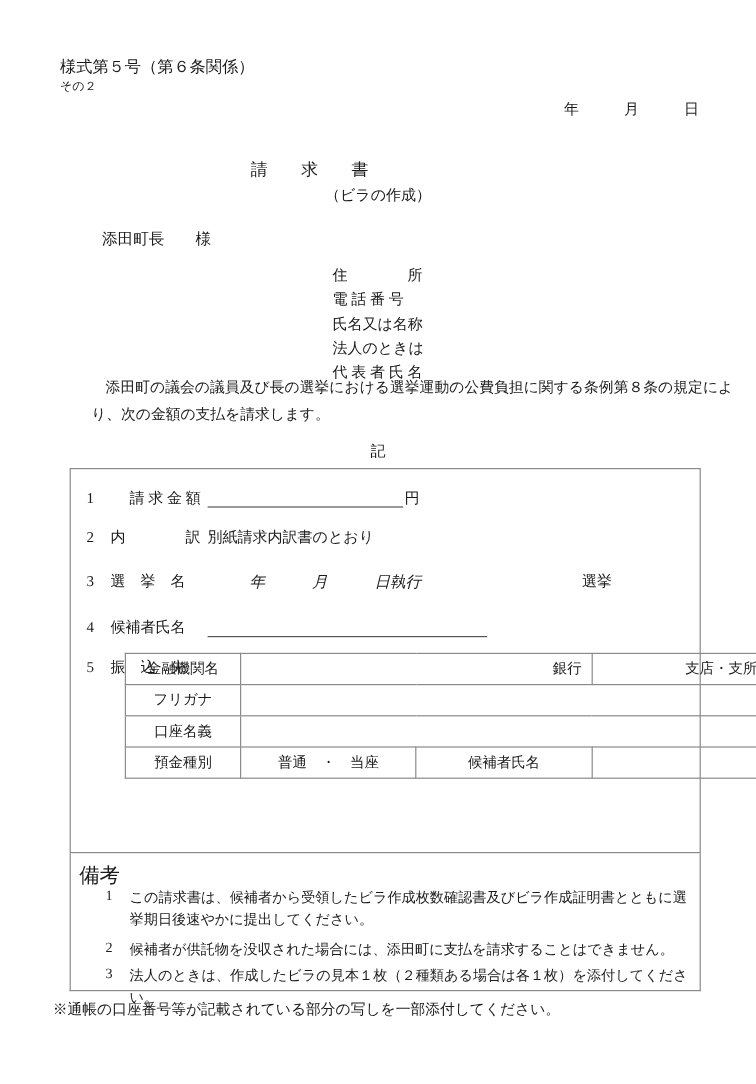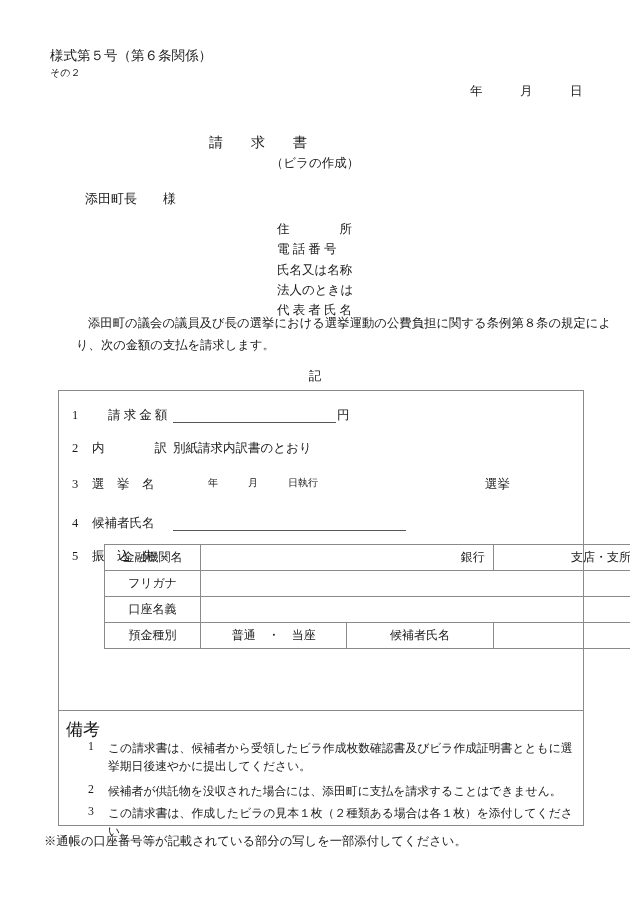--- a/index.html
+++ b/index.html
@@ -104,21 +104,21 @@
     width: 163px; border-bottom: 1px solid #555;
   }
   #item1-unit  { left: 337px; top: 407px; font-size: 12.5px; }
 
   #item2-num   { left: 72px;  top: 440px; }
   #item2-label { left: 92px;  top: 440px; }
   #item2-value { left: 173px; top: 440px; font-size: 12.5px; }
 
   #item3-num   { left: 72px;  top: 476px; }
   #item3-label { left: 92px;  top: 476px; }
-  #item3-date  { left: 208px; top: 476px; font-size: 10px; }
+  #item3-date  { left: 208px; top: 476px; font-size: 13px; font-style: italic; }
   #item3-suffix{ left: 485px; top: 476px; font-size: 12.5px; }
 
   #item4-num   { left: 72px;  top: 515px; }
   #item4-label { left: 92px;  top: 515px; }
   #item4-rule  {
     position: absolute; left: 173px; top: 530px;
     width: 233px; border-bottom: 1px solid #555;
   }
 
   #item5-num   { left: 72px;  top: 548px; }
@@ -245,17 +245,17 @@
   <div id="notes-box"></div>
   <div class="t" id="notes-title">備考</div>
 
   <div class="t note-num" id="note1-num">1</div>
   <div class="note-text" style="position:absolute" id="note1-text">この請求書は、候補者から受領したビラ作成枚数確認書及びビラ作成証明書とともに選挙期日後速やかに提出してください。</div>
 
   <div class="t note-num" id="note2-num">2</div>
   <div class="note-text" style="position:absolute" id="note2-text">候補者が供託物を没収された場合には、添田町に支払を請求することはできません。</div>
 
   <div class="t note-num" id="note3-num">3</div>
-  <div class="note-text" style="position:absolute" id="note3-text">この請求書は、作成したビラの見本１枚（２種類ある場合は各１枚）を添付してください。</div>
+  <div class="note-text" style="position:absolute" id="note3-text">法人のときは、作成したビラの見本１枚（２種類ある場合は各１枚）を添付してください。</div>
 
   <div class="t" id="footer-note">※通帳の口座番号等が記載されている部分の写しを一部添付してください。</div>
 
 </div>
 
 </body></html>

